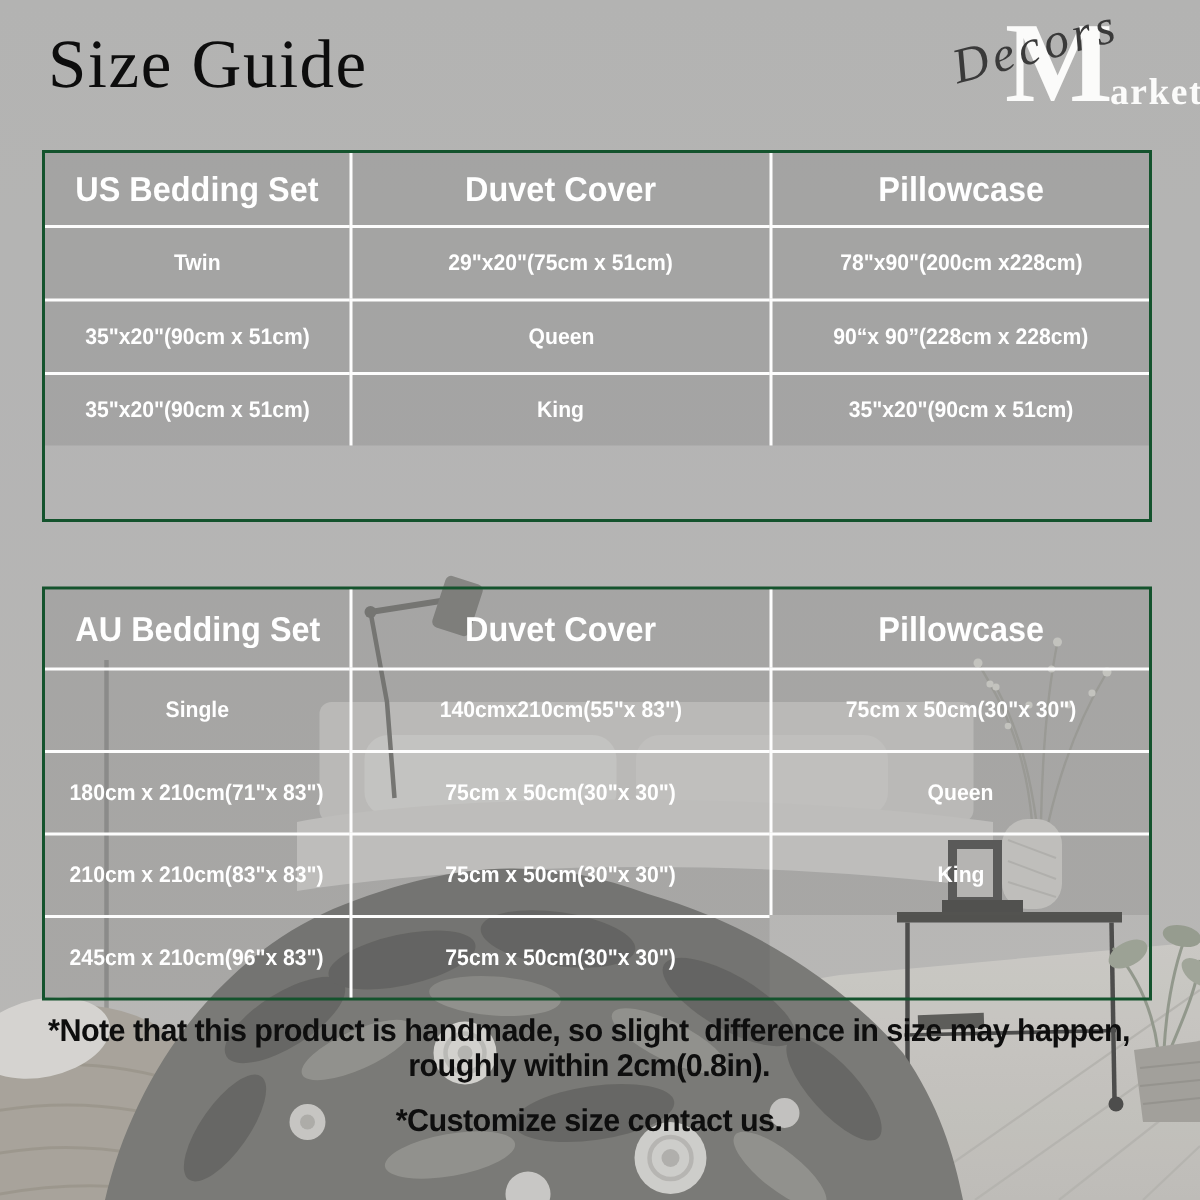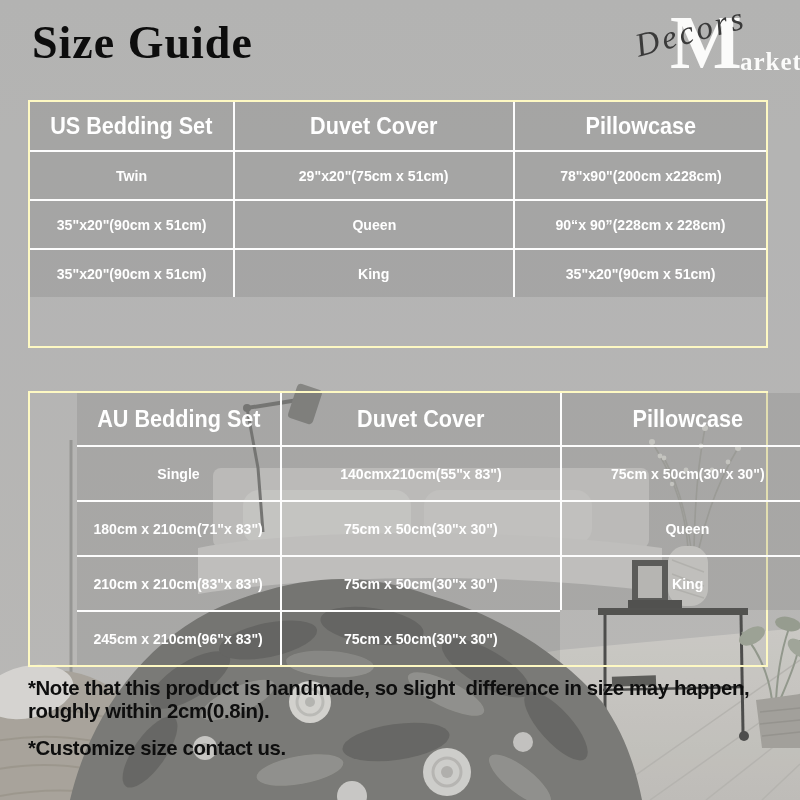--- a/index.html
+++ b/index.html
@@ -6,21 +6,21 @@
   .stage{
     position:relative;width:800px;height:800px;overflow:hidden;
     background:#b1b1b0;
     font-family:"Liberation Sans", sans-serif;
   }
   .bg-photo{position:absolute;left:0;top:0;width:800px;height:800px;}
   
   .page-title{
     position:absolute;left:32px;top:16px;margin:0;
     font-family:"Liberation Serif", serif;
-    font-size:46px;font-weight:700;color:#0d0d0d;letter-spacing:1px;
+    font-size:46px;font-weight:400;color:#0d0d0d;letter-spacing:1px;
   }
   
   .logo{position:absolute;left:628px;top:4px;width:168px;height:96px;}
   .logo .logo-m{
     position:absolute;left:42px;top:-4px;
     font-family:"Liberation Serif", serif;font-weight:700;
     font-size:76px;line-height:84px;color:#fbfbfa;
   }
   .logo .logo-script{
     position:absolute;left:8px;top:24px;
@@ -30,37 +30,37 @@
   }
   .logo .logo-rest{
     position:absolute;left:112px;top:44px;
     font-family:"Liberation Serif", serif;font-weight:700;
     font-size:25px;color:#fbfbfa;letter-spacing:1px;
   }
   
   .size-table{
     position:absolute;left:28px;width:740px;box-sizing:border-box;
     display:grid;grid-template-columns:203px 280px 253px;
-    border:2px solid #fef9c3;
+    border:2px solid #14532d;
   }
   .size-table.us{top:100px;grid-template-rows:48px repeat(4,49px);}
-  .size-table.au{top:391px;grid-template-rows:52px repeat(4,55px);padding-left:47px;}
+  .size-table.au{top:391px;grid-template-rows:52px repeat(4,55px);}
   .st-cell{
     display:flex;align-items:center;justify-content:center;
     background:rgba(88,88,88,0.17);
     color:#fff;font-weight:700;font-size:15px;
     border-left:2px solid #fdfdfd;border-top:2px solid #fdfdfd;
     overflow:hidden;white-space:nowrap;
   }
   .st-cell:nth-child(3n+1){border-left:none;}
   .st-cell:nth-child(-n+3){border-top:none;}
   .st-cell.hdr{font-size:23px;}
   .st-cell > span{transform:scaleX(0.94);transform-origin:center;display:inline-block;}
   
-  .notes{position:absolute;left:28px;top:676px;width:752px;color:#0e0e0e;}
+  .notes{position:absolute;left:28px;top:676px;width:752px;color:#0e0e0e;text-align:center;}
   .notes p{
     margin:0;font-weight:700;font-size:21px;line-height:23px;
     letter-spacing:-0.4px;white-space:pre-wrap;
     transform:scaleX(0.97);transform-origin:left top;
   }
   .notes p + p{margin-top:14px;}
 </style>
 </head>
 <body>
 

